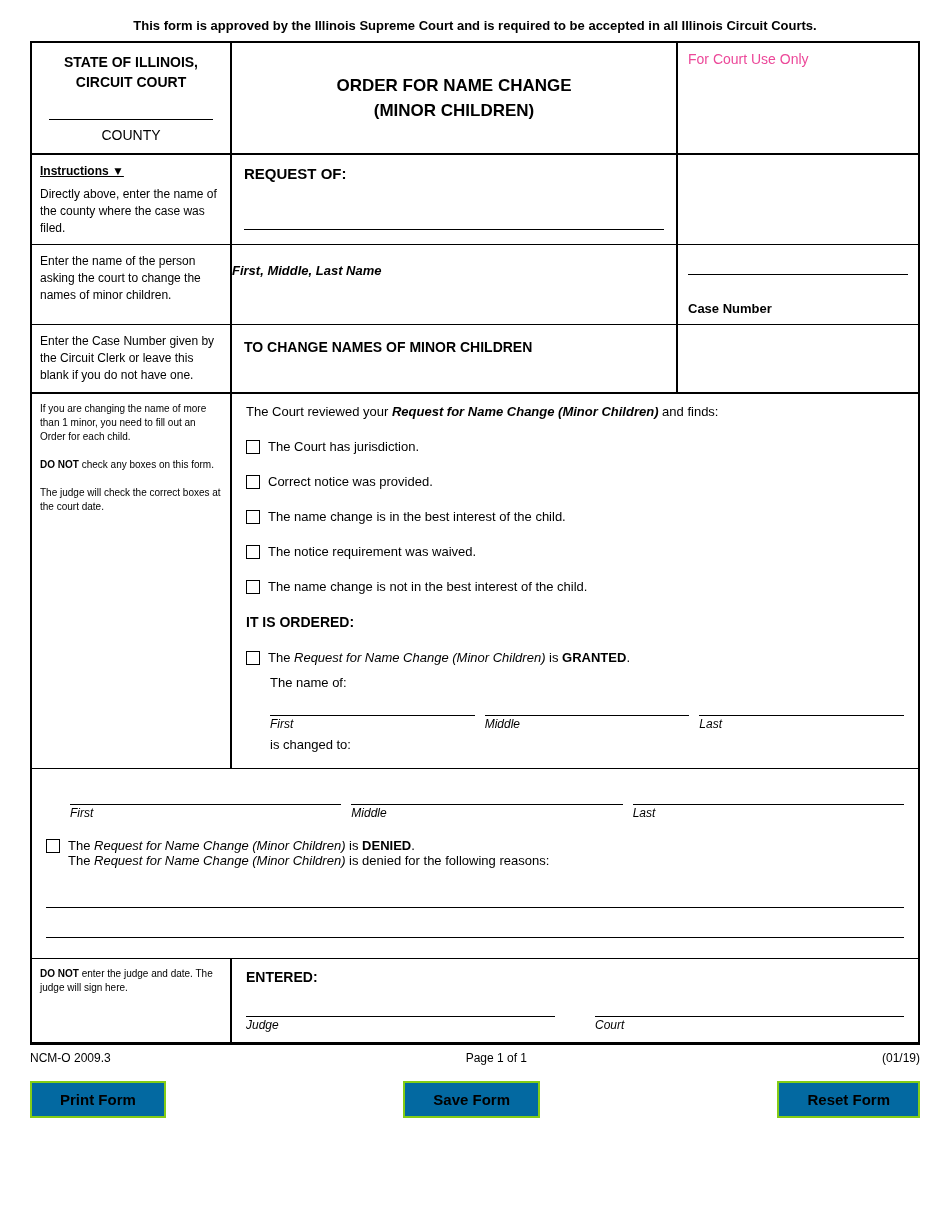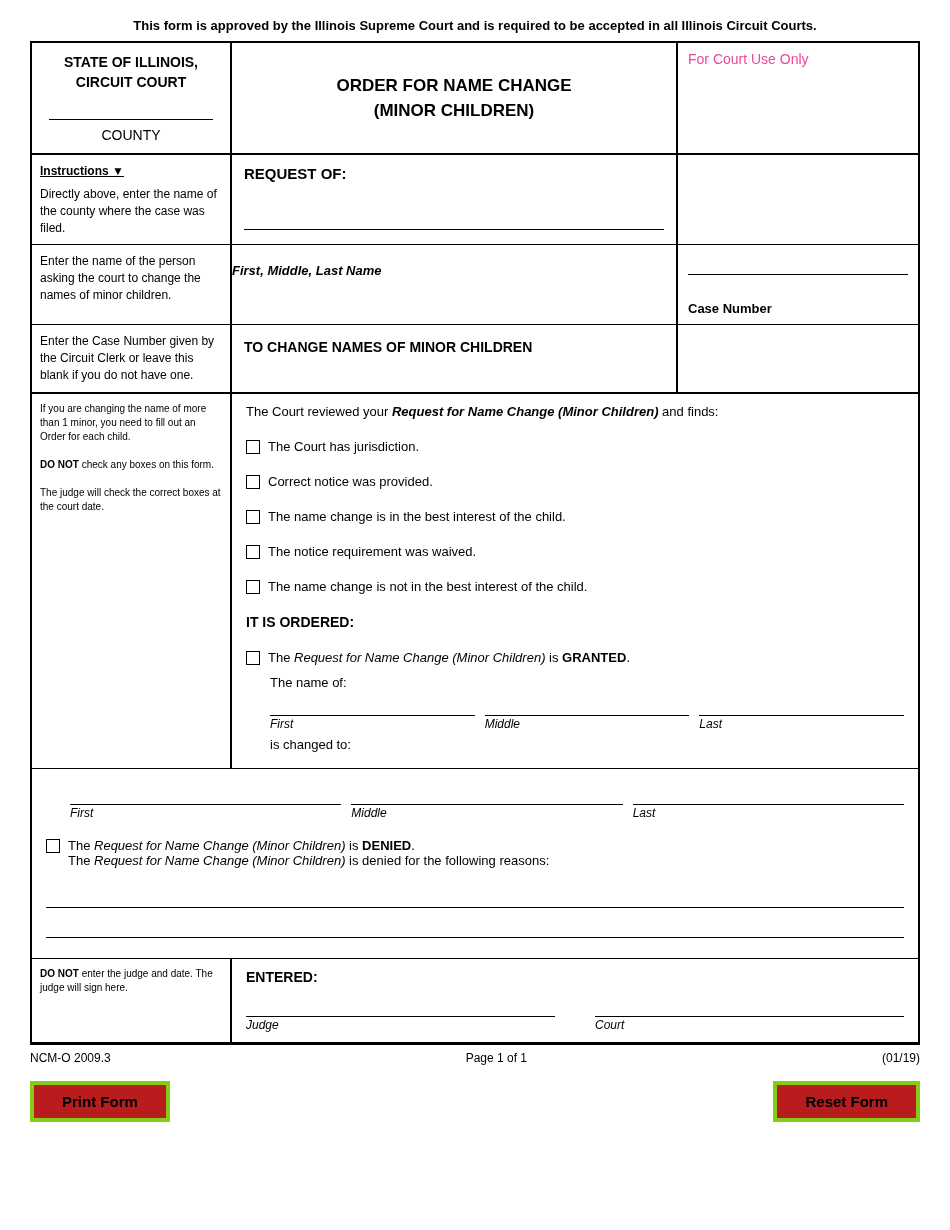--- a/index.html
+++ b/index.html
@@ -185,22 +185,22 @@
       justify-content: space-between;
       padding: 6px 0;
       font-size: 12px;
     }
     .btn-row {
       display: flex;
       justify-content: space-between;
       padding: 10px 0 0 0;
     }
     .form-btn {
-      background: #b91c1c;
-      border: 4px solid #84cc16;
+      background: #0369a1;
+      border: 2px solid #84cc16;
       padding: 8px 28px;
       font-size: 15px;
       font-weight: bold;
       cursor: pointer;
       color: #000;
     }
     .judge-date-row {
       display: flex;
       gap: 40px;
       margin-top: 6px;
@@ -431,14 +431,15 @@
 </div>
 
 <div class="footer-row">
   <span>NCM-O 2009.3</span>
   <span>Page 1 of 1</span>
   <span>(01/19)</span>
 </div>
 
 <div class="btn-row">
   <button class="form-btn">Print Form</button>
+  <button class="form-btn">Save Form</button>
   <button class="form-btn">Reset Form</button>
 </div>
 
 </body></html>

